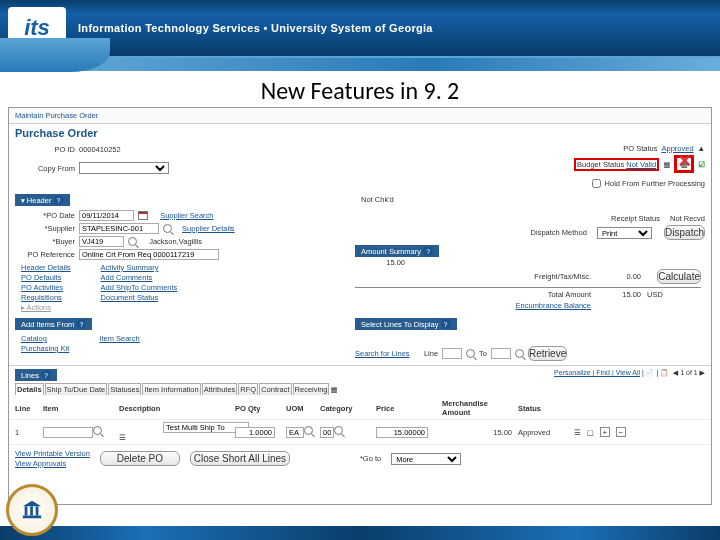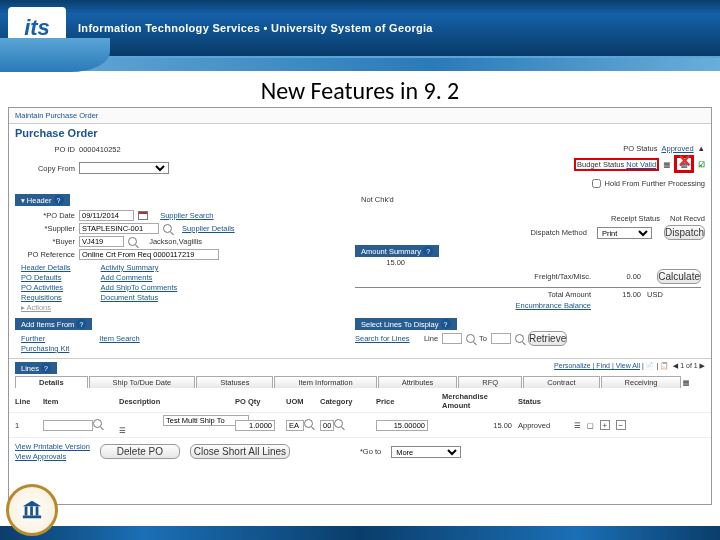--- a/index.html
+++ b/index.html
@@ -42,21 +42,21 @@
   .list-col { display: flex; flex-direction: column; gap: 1px; }
   
   .summary-row { display: flex; justify-content: space-between; align-items: center; padding: 1px 0; }
   .summary-lbl { text-align: right; flex: 1; }
   .summary-val { width: 50px; text-align: right; }
   .total-row { border-top: 1px solid #888; margin-top: 2px; padding-top: 2px; }
   
   .note { color: #999; }
   
   .lines-tabs { display: flex; gap: 1px; padding: 2px 6px; align-items: center; }
-  .tab { font-size: 7.5px; padding: 1px 23px; background: linear-gradient(#fff,#e8e8e8); border: 1px solid #aaa; border-bottom: none; cursor: pointer; }
+  .tab { font-size: 7.5px; padding: 1px 1px; background: linear-gradient(#fff,#e8e8e8); border: 1px solid #aaa; border-bottom: none; cursor: pointer; }
   .tab.active { background: #fff; font-weight: bold; }
   
   .line-row { display: flex; gap: 6px; align-items: center; padding: 2px 6px; border-bottom: 1px solid #eee; }
   .line-hdr { font-weight: bold; color: #333; }
   
   .footer-row { display: flex; gap: 10px; align-items: center; padding: 4px 6px; }
   
   .bottom-deco { position: absolute; left: 6px; bottom: 4px; width: 52px; height: 52px; }
   .seal { width: 52px; height: 52px; border: 3px solid #b88a2e; border-radius: 50%; background: radial-gradient(#fff,#f6edd6); display: flex; align-items: center; justify-content: center; }
   .arch { width: 22px; height: 22px; display: block; }
@@ -197,31 +197,31 @@
           </div>
       </div>
     </div>
   </div>
 
   <div class="two-pane" style="margin-top:4px">
     <div class="pane-left">
       <div class="small-bar"><span>Add Items From</span> <span class="help-icon">?</span></div>
       <div class="grid2" style="margin-top:2px">
         <div class="list-col">
-          <span class="lnk">Further</span>
+          <span class="lnk">Catalog</span>
           <span class="lnk">Purchasing Kit</span>
         </div>
         <div class="list-col">
           <span class="lnk">Item Search</span>
         </div>
       </div>
     </div>
     <div class="pane-right">
       <div class="small-bar"><span>Select Lines To Display</span> <span class="help-icon">?</span></div>
-      <div class="row" style="margin-top:0">
+      <div class="row" style="margin-top:15px">
         <span class="lnk">Search for Lines</span>
         &nbsp;&nbsp;&nbsp;
         <span>Line</span>
         <input class="inp" style="width: 20px;"><span class="mag"></span>
         <span>To</span>
         <input class="inp" style="width: 20px;"><span class="mag"></span>
         <button class="btn">Retrieve</button>
       </div>
     </div>
   </div>

